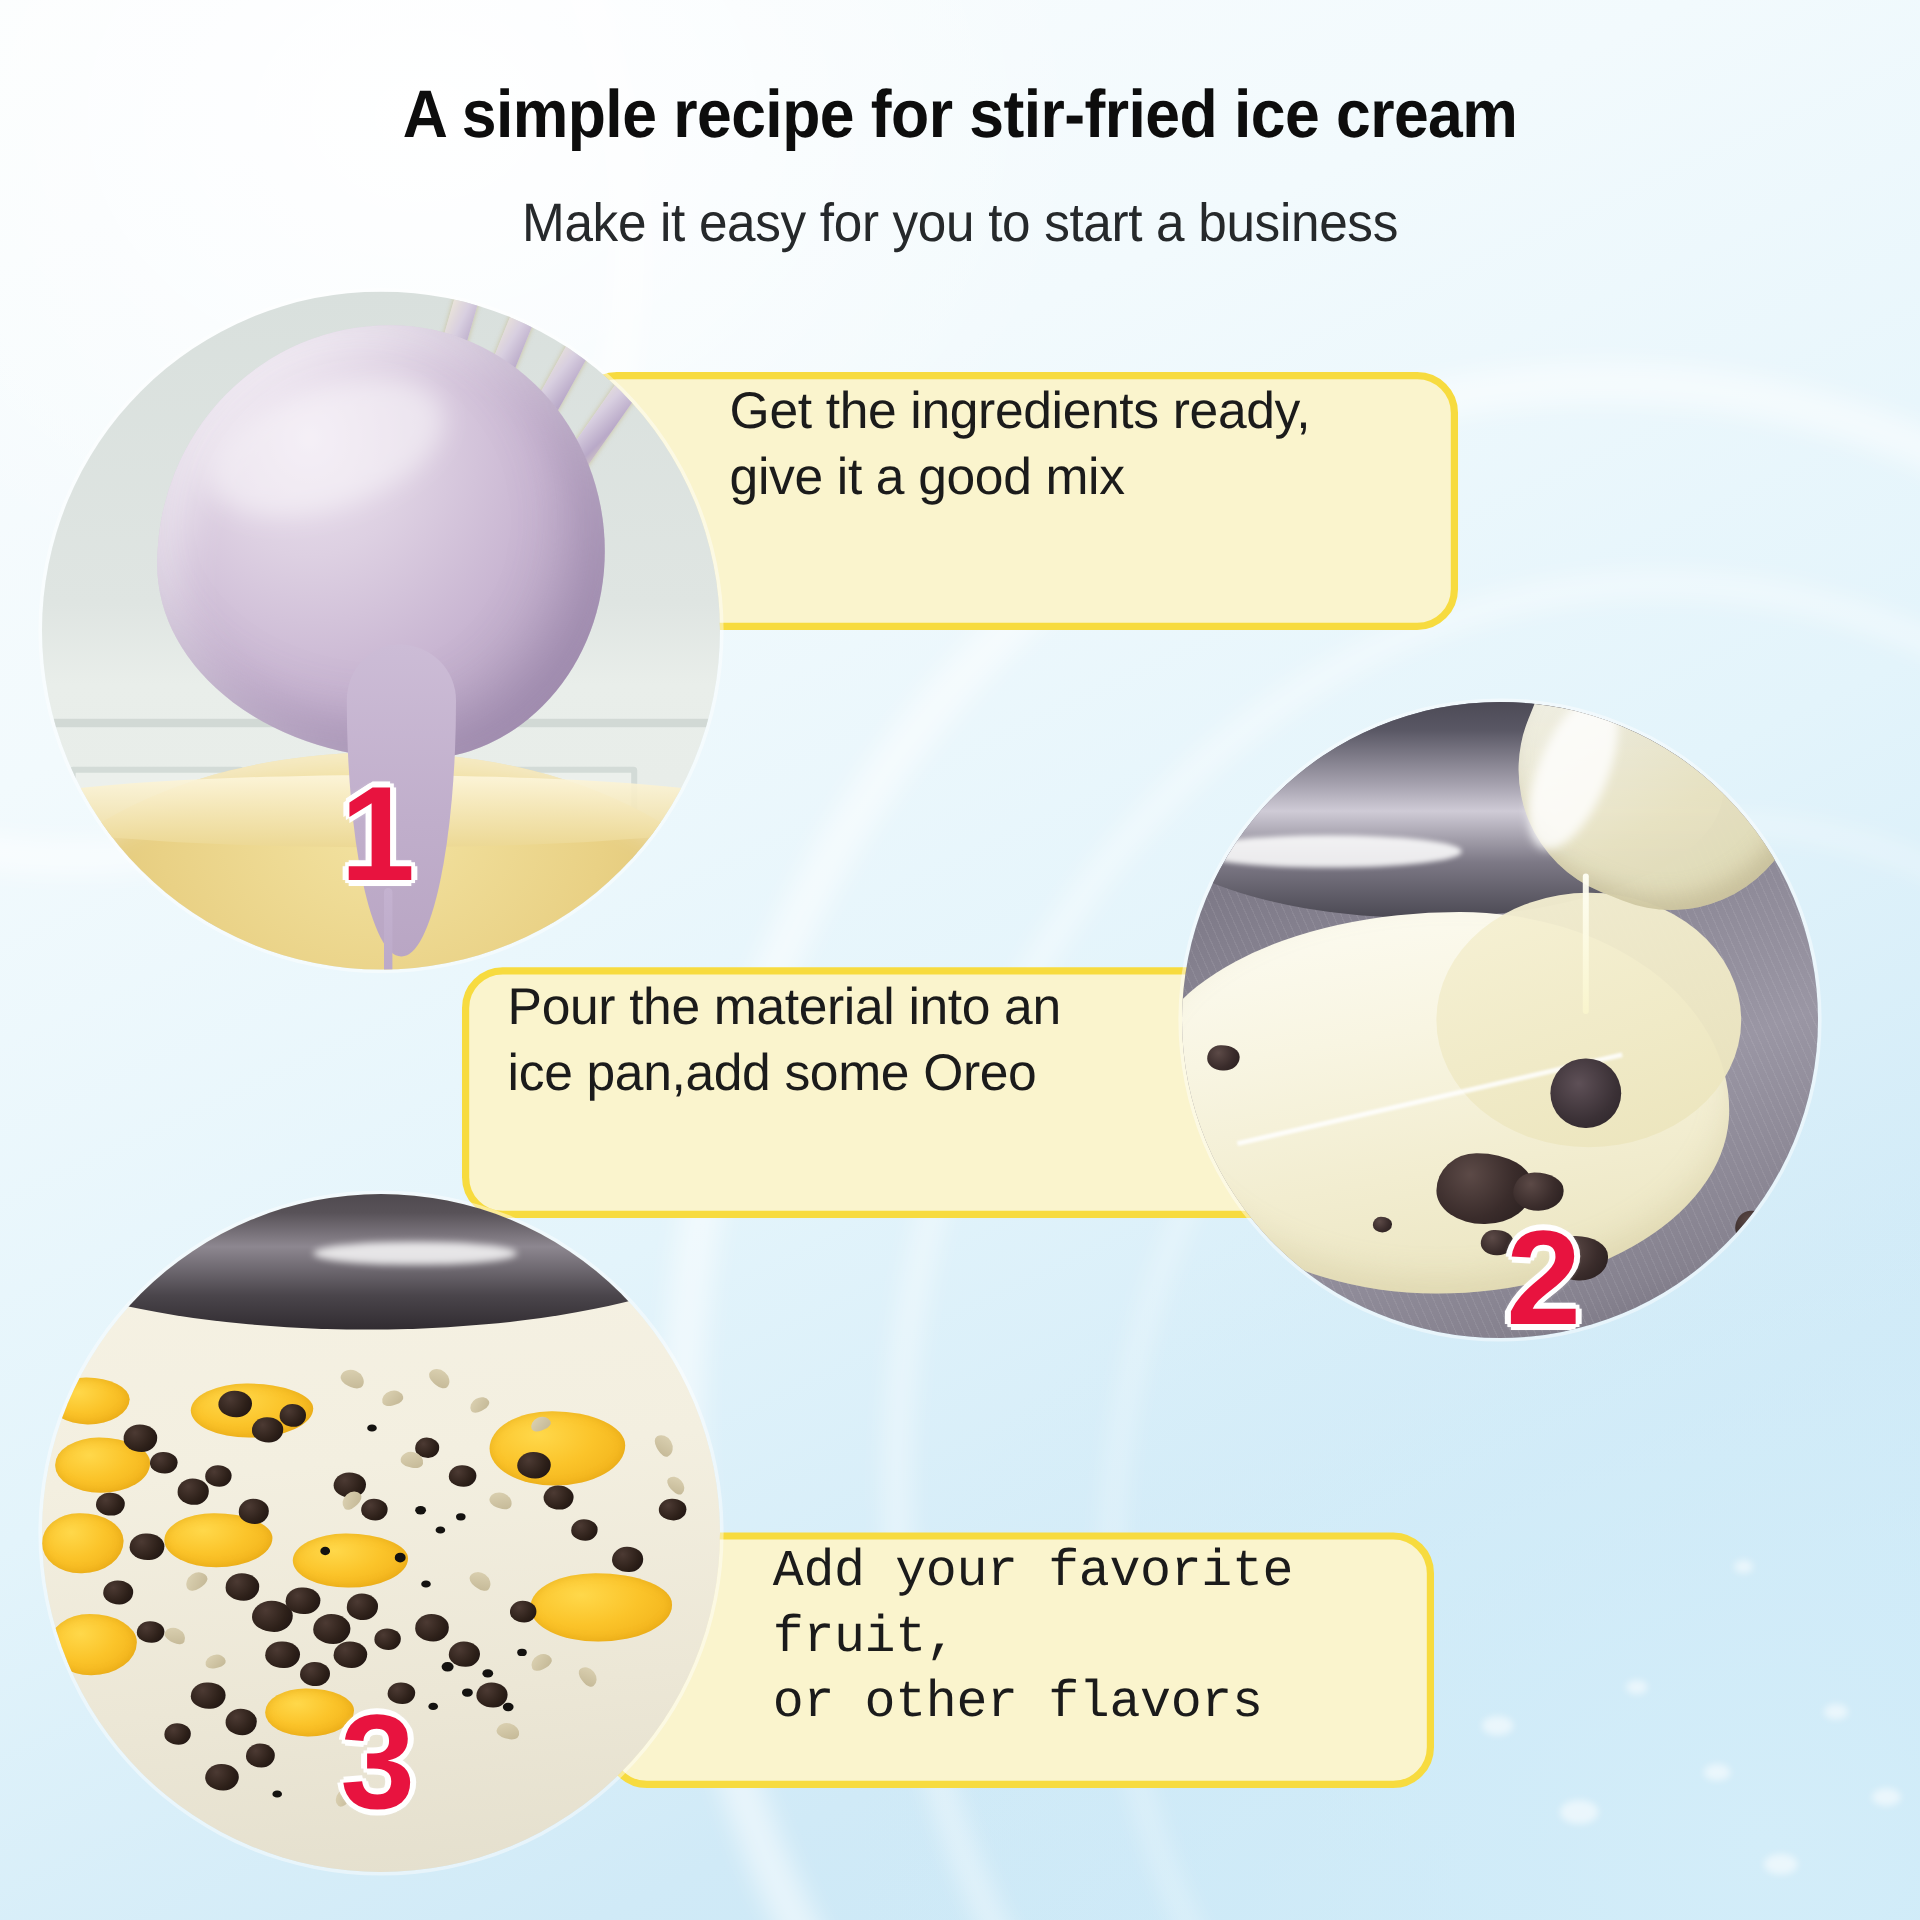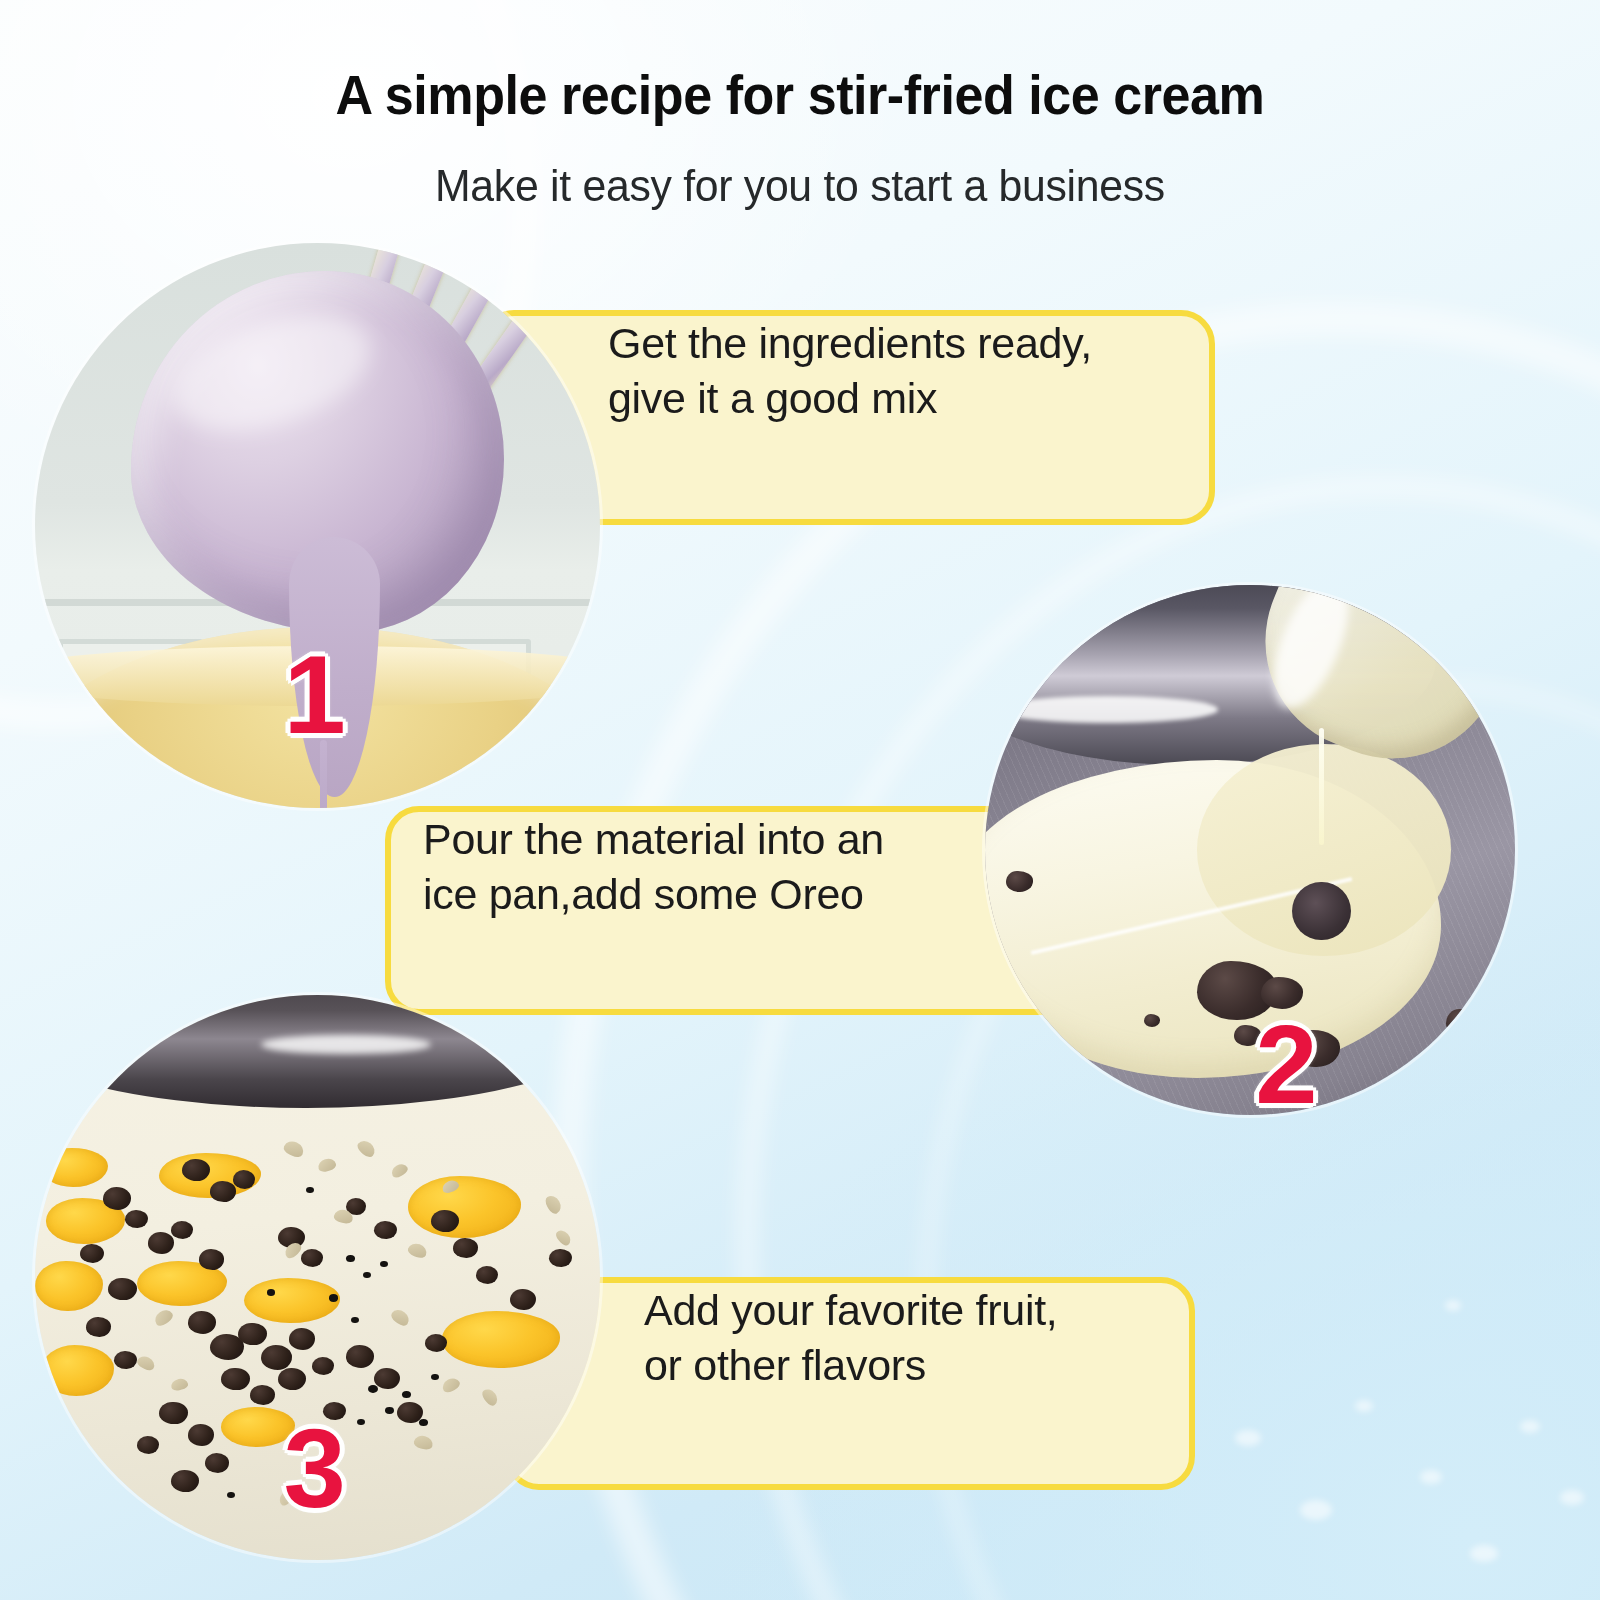--- a/index.html
+++ b/index.html
@@ -57,21 +57,21 @@
     display:flex;align-items:flex-start;
   }
   .callout .ctext{
     color:#1b1b1b;font-size:43px;line-height:1.27;font-weight:400;
     letter-spacing:-0.3px;white-space:pre-line;
   }
   #callout-1{left:480px;top:310px;width:735px;height:215px;}
   #callout-1 .ctext{margin-left:122px;}
   #callout-2{left:385px;top:790px;width:710px;height:209px;margin-top:16px;}
   #callout-2 .ctext{margin-left:32px;}
-  #callout-3{left:505px;top:1277px;width:690px;height:213px;}
+  #callout-3{left:505px;top:1277px;width:690px;height:213px;font-family:Liberation Mono, monospace;}
   #callout-3 .ctext{margin-left:133px;}
 
   
   .photo{
     position:absolute;border-radius:50%;overflow:hidden;
     box-shadow:0 0 0 3px rgba(255,255,255,0.45);
   }
   .photo .scene{position:absolute;inset:0;}
   .photo .num{
     position:absolute;font-size:112px;font-weight:bold;color:#e8133f;

